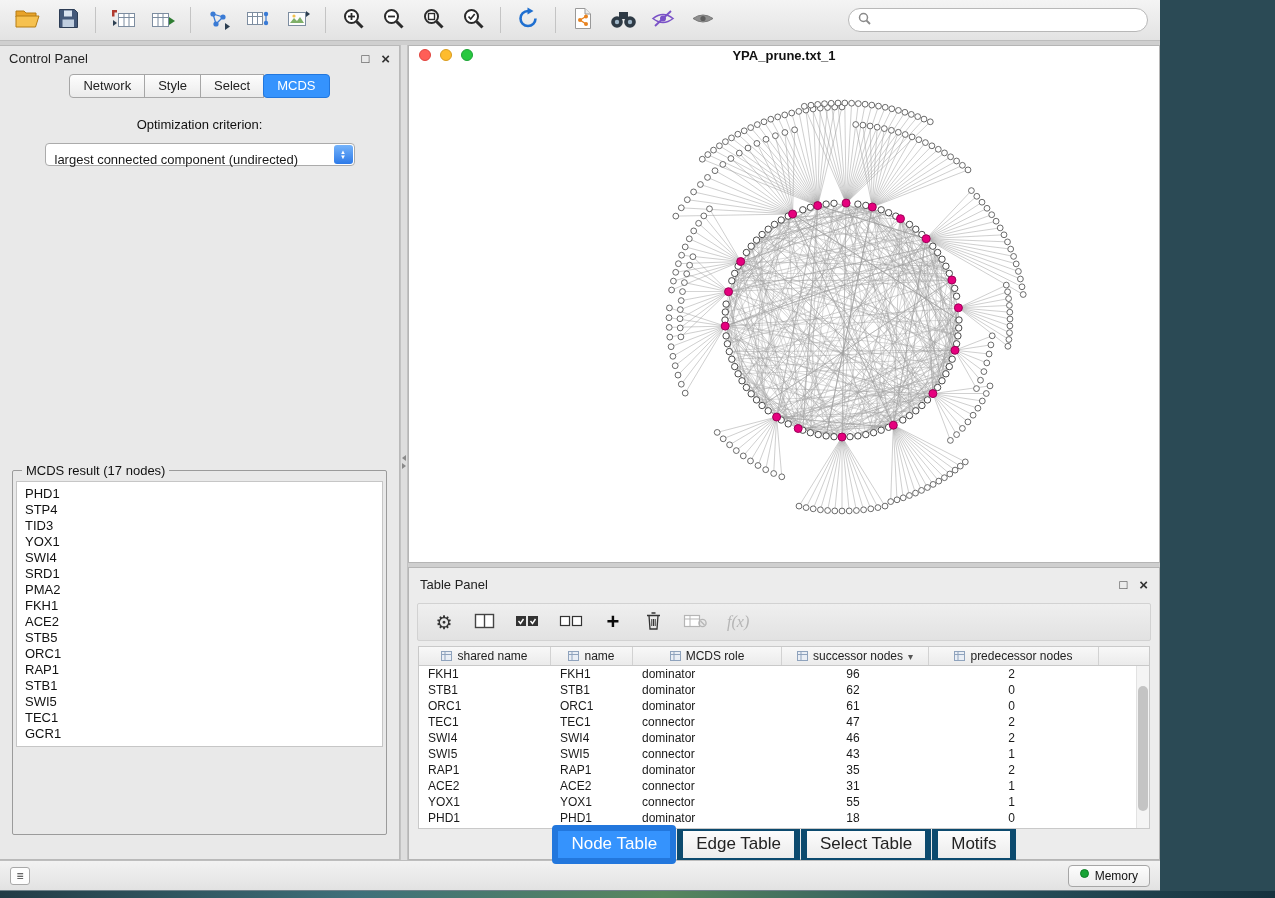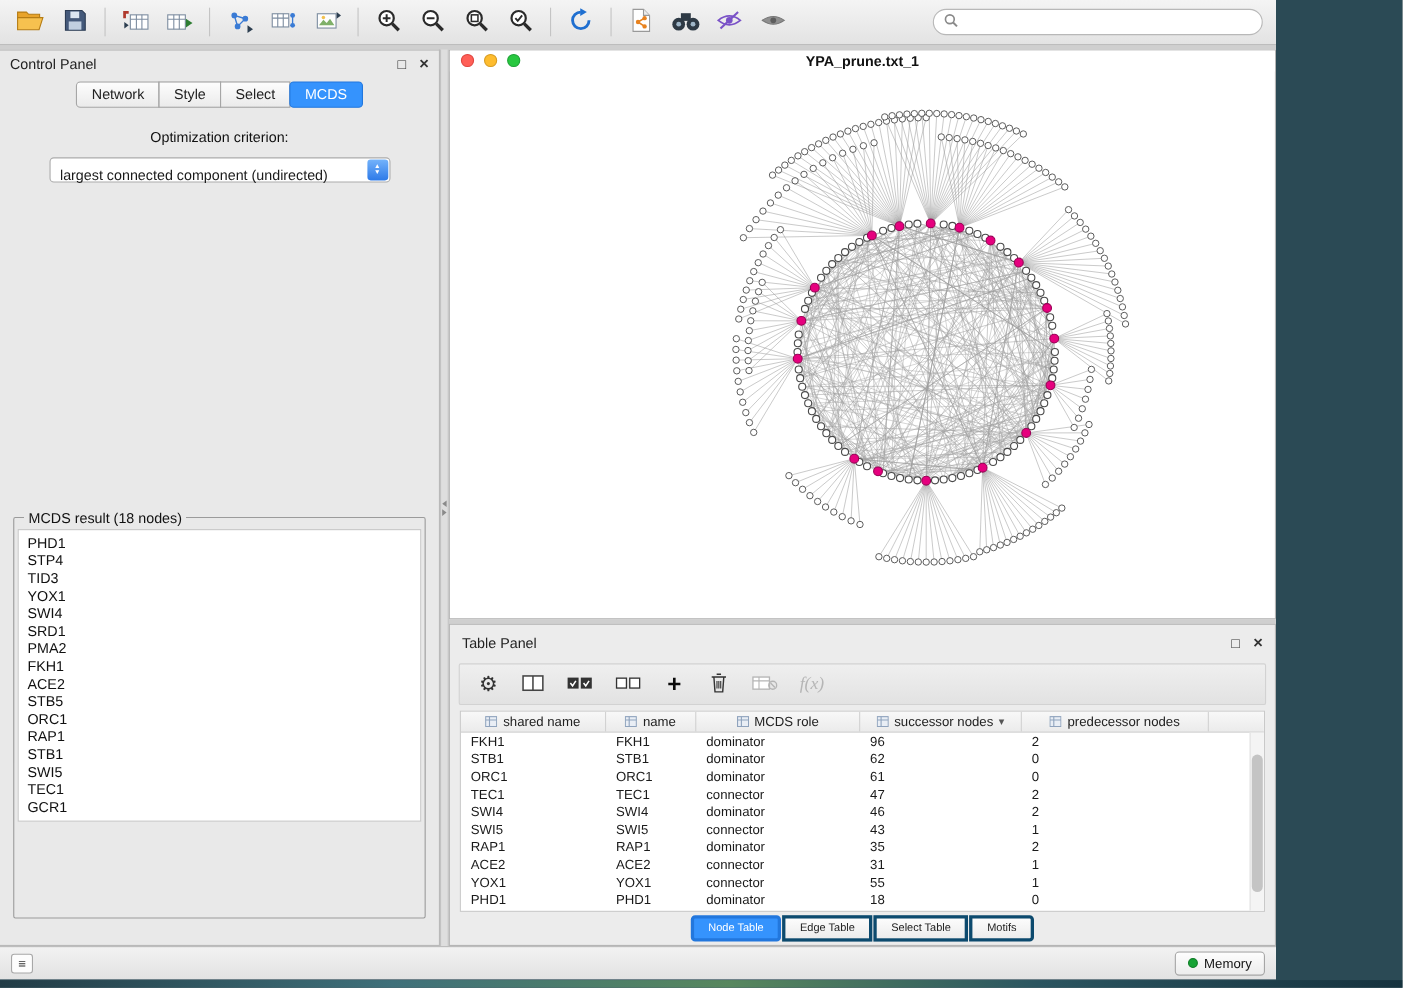--- a/index.html
+++ b/index.html
@@ -74,33 +74,33 @@
   .col0{width:132px;flex:0 0 132px}
   .col1{width:82px;flex:0 0 82px}
   .col2{width:149px;flex:0 0 149px}
   .col3{width:147px;flex:0 0 147px}
   .col4{width:170px;flex:0 0 170px}
   .hdr-caret{color:#555;font-size:10px}
   .sort-ic{display:flex;align-items:center}
   #node-table-body{flex:1;overflow:hidden;font-size:12px}
   .tr{display:flex;height:16px;align-items:center}
   .td{padding:0 9px;white-space:nowrap;overflow:hidden}
-  .td.num{text-align:left;padding-right:14px}
+  .td.num{text-align:center;padding-right:14px}
   #vscroll{position:absolute;right:0;top:19px;bottom:0;width:13px;background:#f4f4f4;border-left:1px solid #e2e2e2}
   #vscroll .thumb{position:absolute;left:1px;right:1px;top:20px;height:125px;background:#c4c4c4;border-radius:6px}
   #bottom-tab-bar{height:30px;flex:0 0 30px;display:flex;justify-content:center;align-items:center;gap:2px}
-  .bt-tab{padding:3px 13px 4px;border:3px solid #0c4a6e;background:linear-gradient(#fcfcfc,#ececec);font-size:10px;margin-left:-1px;color:#222}
+  .bt-tab{padding:3px 13px 4px;border:6px solid #0c4a6e;background:linear-gradient(#fcfcfc,#ececec);font-size:17px;margin-left:-1px;color:#222}
   .bt-tab:first-child{border-radius:4px 0 0 4px;margin-left:0}
   .bt-tab:last-child{border-radius:0 4px 4px 0}
   .bt-tab.active{background:#3593fd;border-color:#2277dd;color:#fff;border-radius:4px;position:relative;z-index:1}
 
   
   #status-bar{height:30px;flex:0 0 30px;background:linear-gradient(#f2f2f2,#e2e2e2);border-top:1px solid #bdbdbd;display:flex;align-items:center;padding:0 10px}
   #panel-list-button{width:20px;height:18px;border:1px solid #a8a8a8;border-radius:3px;background:#fdfdfd;display:flex;align-items:center;justify-content:center;font-size:12px;color:#333;line-height:1}
-  #memory-button{margin-left:auto;display:flex;align-items:center;gap:6px;padding:3px 11px;background:linear-gradient(#fdfdfd,#ececec);border:1px solid #a6a6a6;border-radius:4px;font-size:12px;color:#111}
+  #memory-button{margin-left:auto;display:flex;align-items:flex-start;gap:6px;padding:3px 11px;background:linear-gradient(#fdfdfd,#ececec);border:1px solid #a6a6a6;border-radius:4px;font-size:12px;color:#111}
   .mem-dot{width:9px;height:9px;border-radius:50%;background:#17a335;border:1px solid #0d7d25}
 
   #desktop-strip{height:7px;background:linear-gradient(90deg,#223c46,#3f707a 28%,#57875e 52%,#2b5560 74%,#16323e)}
 </style>
 </head>
 <body>
 
 <div id="app">
 
   <div id="main-toolbar">
@@ -298,21 +298,21 @@
       <div id="cp-content">
         <div id="opt-label">Optimization criterion:</div>
         <div id="criterion-dropdown">
           <span class="dd-text">largest connected component (undirected)</span>
           <span class="dd-stepper">
             <span>▲</span>
             <span>▼</span>
           </span>
         </div>
         <fieldset id="mcds-fieldset">
-          <legend>MCDS result (18 nodes)</legend>
+          <legend>MCDS result (17 nodes)</legend>
           <div id="mcds-result-list">
               <div>PHD1</div>
               <div>STP4</div>
               <div>TID3</div>
               <div>YOX1</div>
               <div>SWI4</div>
               <div>SRD1</div>
               <div>PMA2</div>
               <div>FKH1</div>
               <div>ACE2</div>

